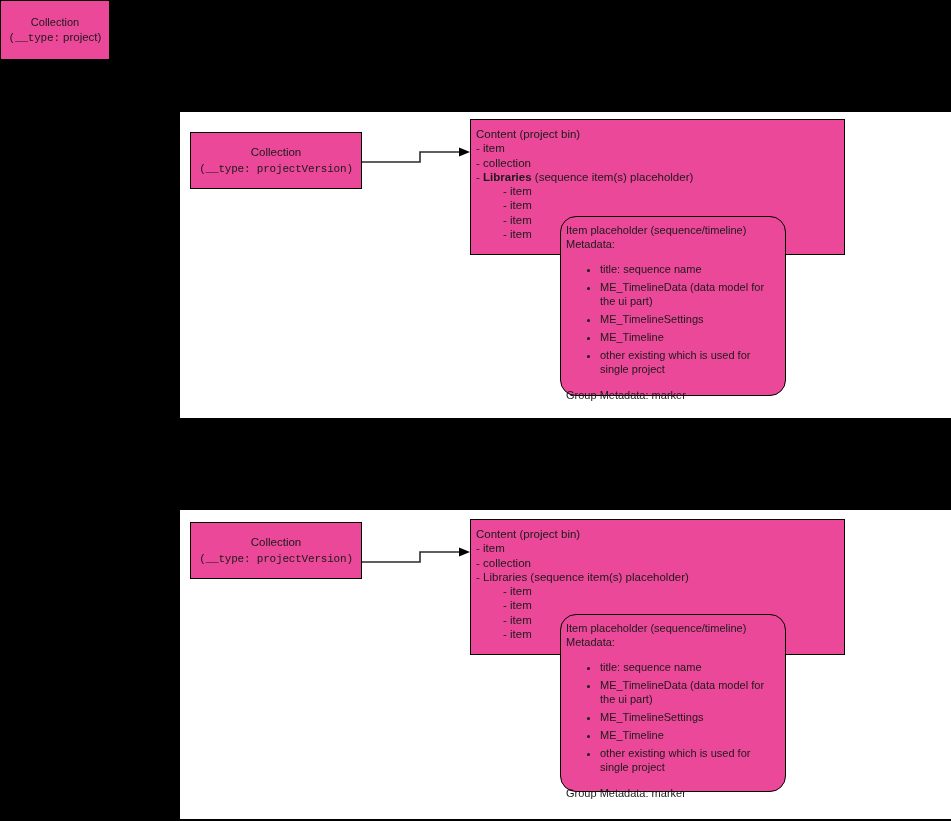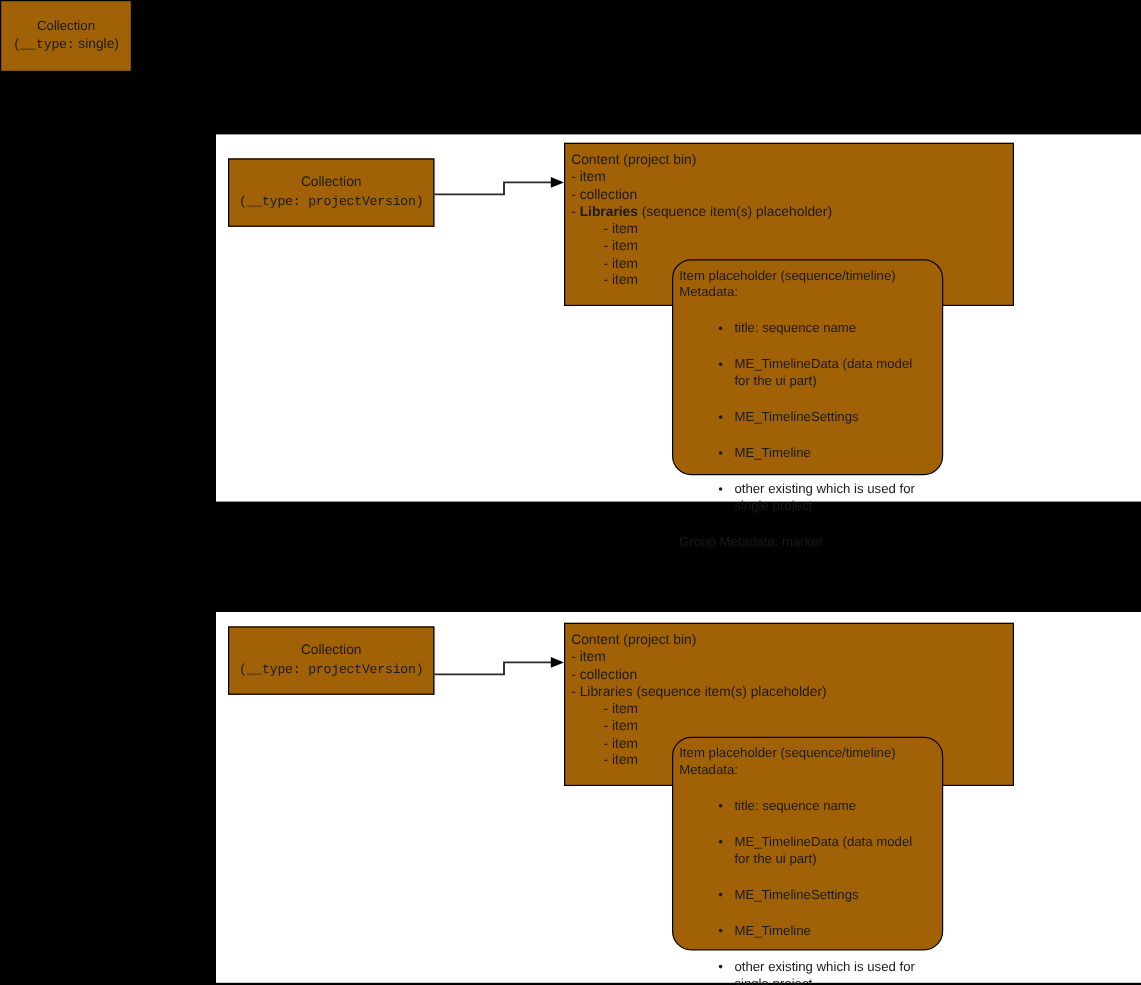--- a/index.html
+++ b/index.html
@@ -26,21 +26,21 @@
   .panel {
     position: absolute;
     background: #ffffff;
   }
   #panel-top    { left: 180px; top: 112px; width: 771px; height: 306px; }
   #panel-bottom { left: 180px; top: 510px; width: 771px; height: 309px; }
 
   
   .box {
     position: absolute;
-    background: #a16207;
+    background: #ec4899;
     border: 1px solid #000000;
     box-sizing: border-box;
     color: #1a1a1a;
   }
 
   
   #box-project {
     left: 0px; top: 0px;
     width: 110px; height: 60px;
     display: flex;
@@ -99,21 +99,21 @@
   }
   #box-meta-top    { left: 560px; top: 216px; height: 180px; }
   #box-meta-bottom { left: 560px; top: 614px; height: 178px; }
   .box-meta .hdr { white-space: nowrap; }
   .box-meta ul {
     margin: 11px 0 0 0;
     padding-left: 30px;
     list-style-type: disc;
   }
   .box-meta li {
-    margin: 16px;
+    margin: 4px;
     padding: 0;
     font-size: 11px;
     line-height: 14px;
   }
   .box-meta .footer {
     margin-top: 12px;
     white-space: nowrap;
   }
 
   
@@ -122,21 +122,21 @@
 </head>
 <body>
 
 <div class="canvas">
 
   <div class="panel" id="panel-top"></div>
   <div class="panel" id="panel-bottom"></div>
 
   <div class="box" id="box-project">
     <div class="ln1">Collection</div>
-    <div class="ln2"><span class="mono">(__type:</span><span class="sans-inline"> single)</span></div>
+    <div class="ln2"><span class="mono">(__type:</span><span class="sans-inline"> project)</span></div>
   </div>
 
   <div class="box box-collection" id="box-collection-top">
     <div>Collection</div>
     <div><span class="mono">(__type:</span><span class="mono"> projectVersion)</span></div>
   </div>
 
   <svg class="connector" style="left:360px; top:140px;" width="115" height="32" viewBox="0 0 115 32">
     <path d="M 2 22 L 60 22 L 60 12 L 100 12" fill="none" stroke="#2b2b2b" stroke-width="1.6"></path>
     <path d="M 110 12 L 99 7.5 L 99 16.5 Z" fill="#000000"></path>

